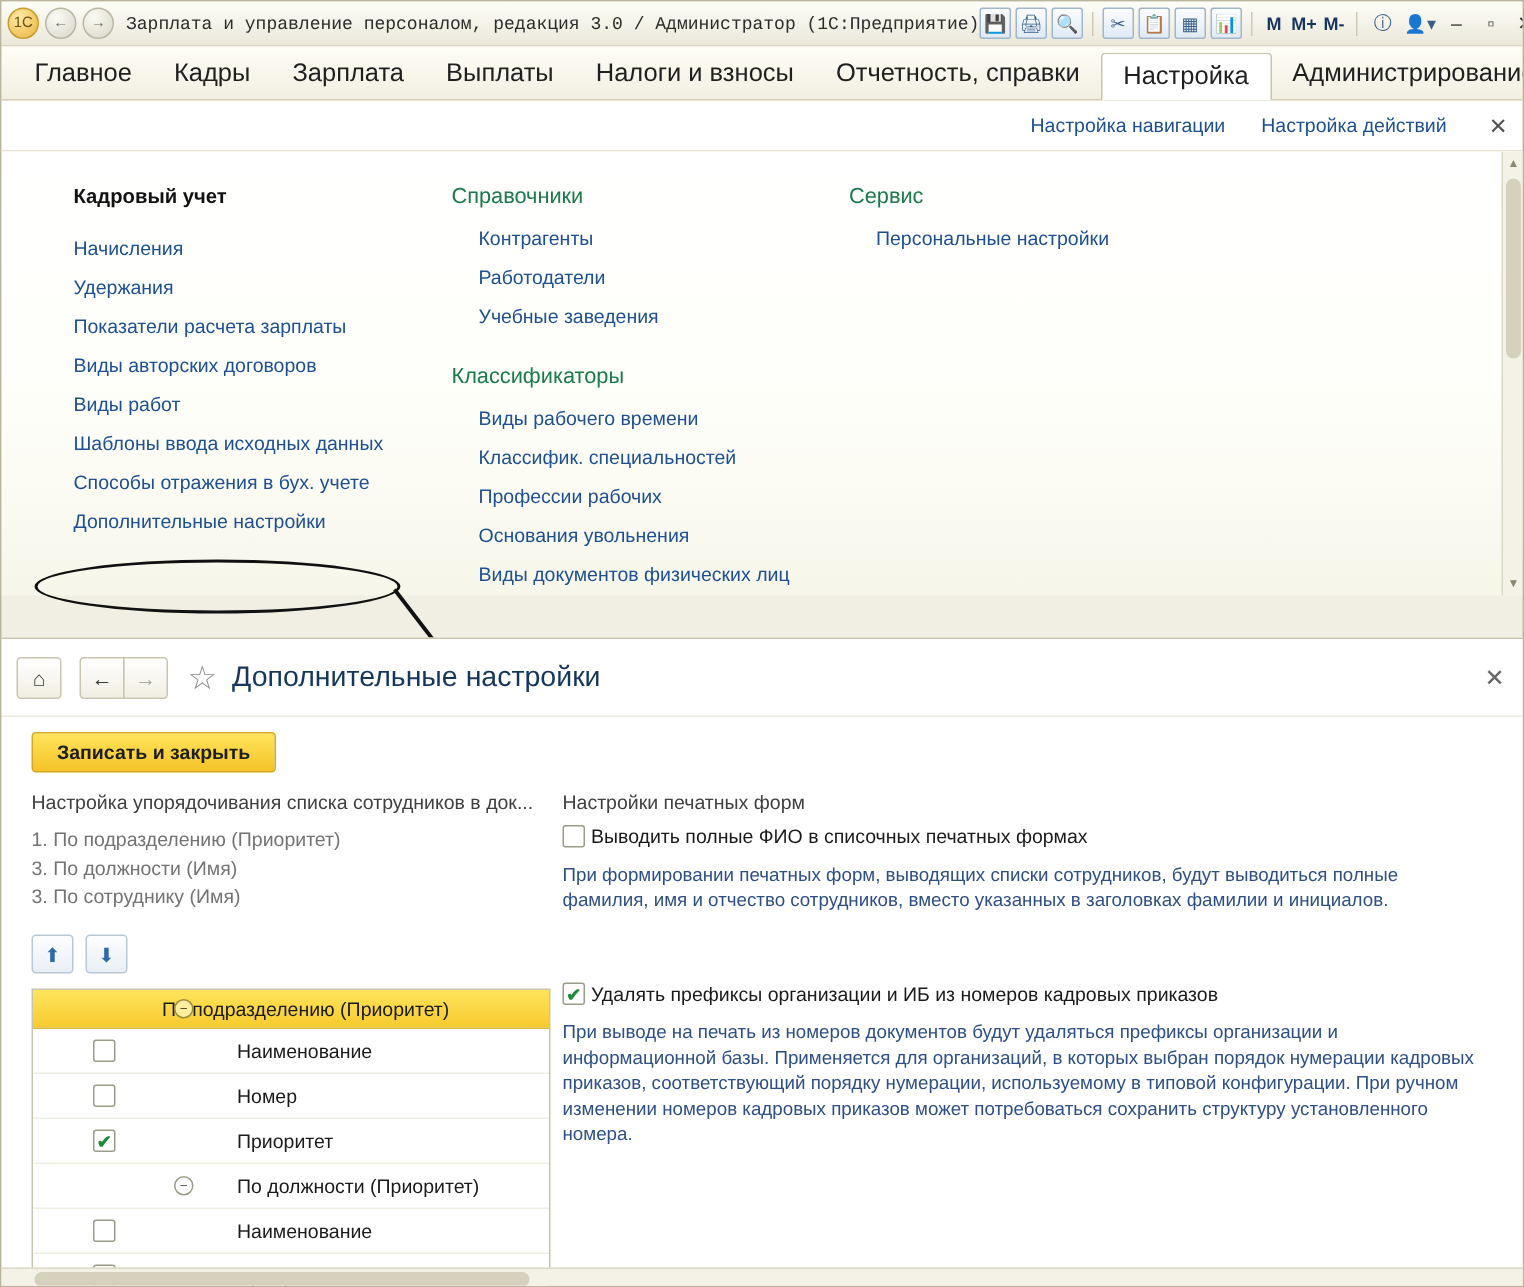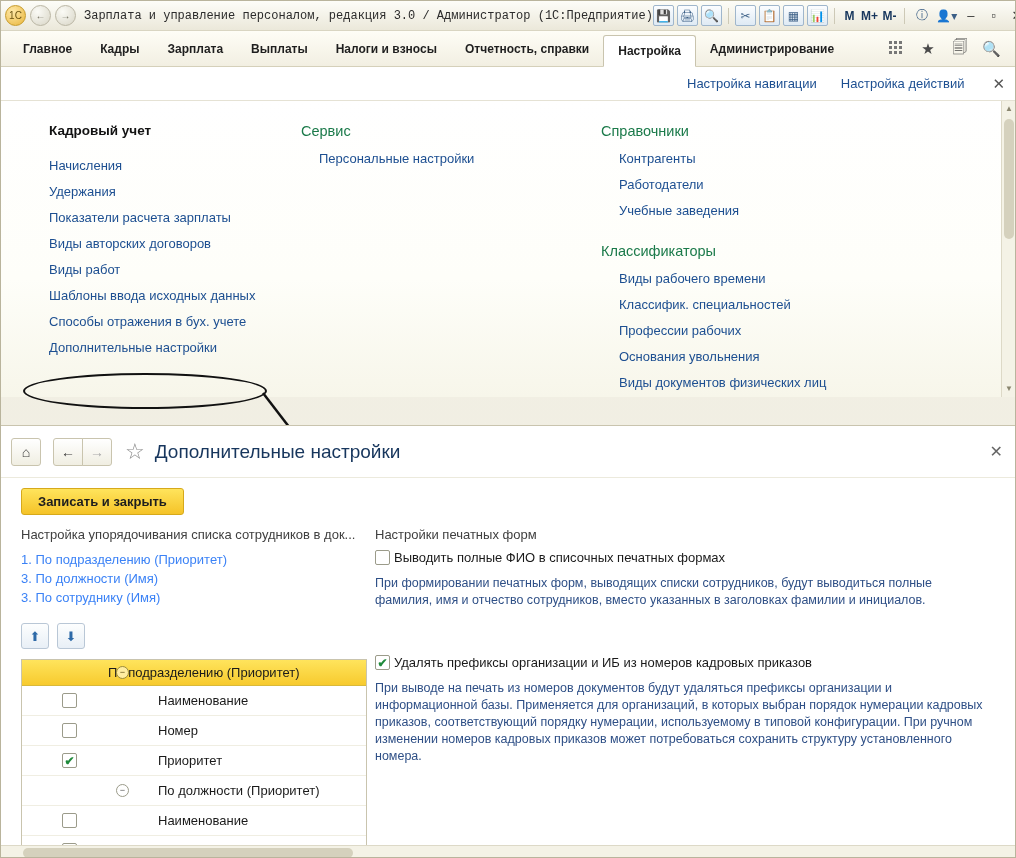--- a/index.html
+++ b/index.html
@@ -79,24 +79,23 @@
     position: relative;
     height: 36px;
     background: linear-gradient(#fefdf6, #f2efe2);
     border-bottom: 1px solid #d5d0ba;
     display: flex; align-items: stretch;
     padding-left: 8px;
   }
   .menu-item {
     display: flex; align-items: center;
     padding: 0 14px;
-    font-size: 12px;
+    font-size: 17px;
     color: #1f1f1f;
     white-space: nowrap;
-    font-weight: bold;
   }
   .menu-item.active {
     background: #ffffff;
     border: 1px solid #c9c4ae;
     border-bottom: 1px solid #ffffff;
     border-radius: 3px 3px 0 0;
     margin-top: 3px;
     position: relative; top: 1px;
   }
   .menubar-right {
@@ -239,21 +238,21 @@
     font-size: 13px; font-weight: bold; color: #1e1e1e;
   }
 
   .form-body { display: flex; padding: 12px 0 0 0; }
   .left-pane { width: 366px; padding-left: 20px; }
   .right-pane { width: 630px; padding-left: 8px; }
 
   .section-title {
     color: #404040; font-size: 13px; margin-bottom: 8px;
   }
-  .order-list { font-size: 13px; line-height: 19px; color: #3b82f6; }
+  .order-list { font-size: 13px; line-height: 19px; color: #737373; }
   .updown { display: flex; gap: 8px; margin: 16px 0 10px 0; }
   .ud-btn {
     width: 28px; height: 26px;
     border: 1px solid #b9c7d6;
     background: linear-gradient(#fdfefe, #e8eff6);
     border-radius: 3px;
     display: flex; align-items: center; justify-content: center;
     color: #2e6aa8; font-size: 13px;
   }
 
@@ -407,38 +406,38 @@
         <a class="lnk">Начисления</a>
         <a class="lnk">Удержания</a>
         <a class="lnk">Показатели расчета зарплаты</a>
         <a class="lnk">Виды авторских договоров</a>
         <a class="lnk">Виды работ</a>
         <a class="lnk">Шаблоны ввода исходных данных</a>
         <a class="lnk">Способы отражения в бух. учете</a>
         <a class="lnk">Дополнительные настройки</a>
       </div>
 
-      <div class="col col3">
-        <div class="grp-title">Сервис</div>
-        <a class="lnk indent">Персональные настройки</a>
-      </div>
-
       <div class="col col2">
         <div class="grp-title">Справочники</div>
         <a class="lnk indent">Контрагенты</a>
         <a class="lnk indent">Работодатели</a>
         <a class="lnk indent">Учебные заведения</a>
         <div class="spacer10"></div>
         <div class="grp-title">Классификаторы</div>
         <a class="lnk indent">Виды рабочего времени</a>
         <a class="lnk indent">Классифик. специальностей</a>
         <a class="lnk indent">Профессии рабочих</a>
         <a class="lnk indent">Основания увольнения</a>
         <a class="lnk indent">Виды документов физических лиц</a>
       </div>
+
+      <div class="col col3">
+        <div class="grp-title">Сервис</div>
+        <a class="lnk indent">Персональные настройки</a>
+      </div>
     </div>
 
     <div class="vscroll">
       <div class="arrowup">▲</div>
       <div class="thumb"></div>
       <div class="arrowdn">▼</div>
     </div>
   </div>
 
   <div class="ellipse"></div>

